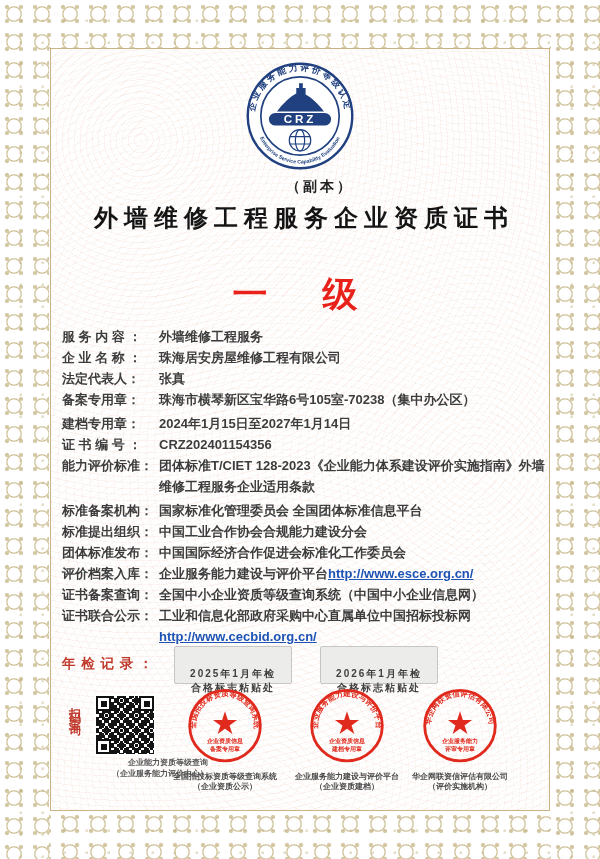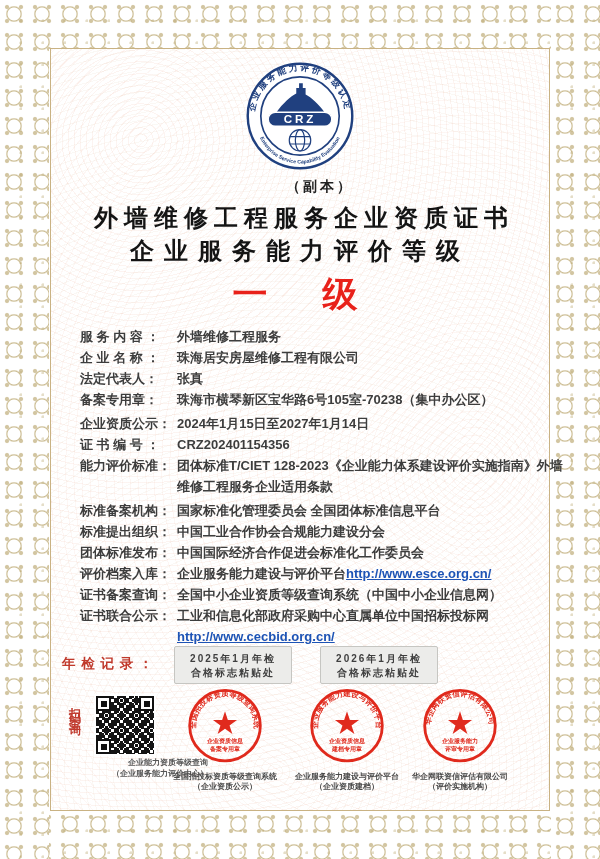--- a/index.html
+++ b/index.html
@@ -26,34 +26,34 @@
       repeating-radial-gradient(circle at 45% 95%, rgba(210,180,140,.09) 0 1px, rgba(0,0,0,0) 1px 7px);}
   .emblem{position:absolute;left:244px;top:60px;width:112px;height:112px;}
   .copy-label{position:absolute;left:0;right:0;top:178px;text-align:center;font-size:14px;
     letter-spacing:3px;color:#222;font-weight:600;padding-left:40px;}
   .title{position:absolute;left:0;right:0;text-align:center;color:#141414;font-weight:800;white-space:nowrap;}
   .title1{top:202px;font-size:24px;letter-spacing:6px;padding-left:8px;}
   .title2{top:235px;font-size:24px;letter-spacing:10px;}
   .grade{position:absolute;left:0;right:0;top:271px;text-align:center;font-size:35px;font-weight:800;
     color:#e8211a;letter-spacing:10px;}
   
-  .fields{position:absolute;left:80px;top:326px;width:484px;font-size:13px;line-height:21px;
+  .fields{position:absolute;left:62px;top:326px;width:484px;font-size:13px;line-height:21px;
     color:#3d3d3d;font-weight:600;}
   .frow{display:flex;align-items:flex-start;}
   .frow.gap{margin-top:3px;}
   .flabel{flex:0 0 97px;white-space:nowrap;}
   .fvalue{flex:1;}
   .flink{color:#1d53b5;font-weight:600;}
   .flink.block{display:block;}
   
   .annual{position:absolute;left:62px;top:646px;width:484px;height:44px;}
   .annual-label{position:absolute;left:0;top:9px;font-size:13.5px;font-weight:800;color:#c0392b;letter-spacing:1px;}
   .annual-box{position:absolute;top:0;width:118px;height:38px;box-sizing:border-box;background:#ececea;
     border:1px solid #c6c6c2;border-radius:2px;text-align:center;font-size:10px;font-weight:700;
-    color:#3f3f3f;letter-spacing:2px;line-height:14px;padding-top:5px;}
+    color:#3f3f3f;letter-spacing:2px;line-height:14px;padding-top:20px;}
   .annual-box.b1{left:112px;} .annual-box.b2{left:258px;}
   
   .qr-block{position:absolute;left:62px;top:696px;width:132px;height:96px;}
   .scan-label{position:absolute;left:4px;top:2px;writing-mode:vertical-rl;font-size:12px;font-weight:800;
     color:#c03a2e;letter-spacing:5px;height:66px;}
   .qr{position:absolute;left:34px;top:0;width:58px;height:58px;background-color:#fff;
     background-image:
       repeating-conic-gradient(#141414 0 25%, rgba(0,0,0,0) 0 50%),
       repeating-conic-gradient(#141414 0 25%, rgba(0,0,0,0) 0 50%);
     background-size:6px 6px,10px 10px;background-position:0 0,3px 2px;
@@ -97,42 +97,41 @@
     <text x="60" y="68" text-anchor="middle" font-size="12.5" font-weight="bold" fill="#ffffff" letter-spacing="3">CRZ</text>
     <g stroke="#20407f" fill="none" stroke-width="1.3">
       <circle cx="60" cy="86" r="11.5"></circle>
       <ellipse cx="60" cy="86" rx="5" ry="11.5"></ellipse>
       <path d="M49,82 h22 M49,90 h22"></path>
     </g>
   </svg>
 
   <div class="copy-label">（副本）</div>
   <div class="title title1">外墙维修工程服务企业资质证书</div>
-  <div class="title title2">企业服务能力评价等级</div>
   <div class="grade">一　级</div>
 
   <div class="fields">
     <div class="frow">
         <span class="flabel">服 务 内 容 ：</span>
         <span class="fvalue">外墙维修工程服务</span>
       </div>
     <div class="frow">
         <span class="flabel">企 业 名 称 ：</span>
         <span class="fvalue">珠海居安房屋维修工程有限公司</span>
       </div>
     <div class="frow">
         <span class="flabel">法定代表人：</span>
         <span class="fvalue">张真</span>
       </div>
     <div class="frow">
         <span class="flabel">备案专用章：</span>
         <span class="fvalue">珠海市横琴新区宝华路6号105室-70238（集中办公区）</span>
       </div>
     <div class="frow gap">
-        <span class="flabel">企业资质公示：</span>
+        <span class="flabel">建档专用章：</span>
         <span class="fvalue">2024年1月15日至2027年1月14日</span>
       </div>
     <div class="frow">
         <span class="flabel">证 书 编 号 ：</span>
         <span class="fvalue">CRZ202401154356</span>
       </div>
     <div class="frow">
         <span class="flabel">能力评价标准：</span>
         <span class="fvalue">团体标准T/CIET 128-2023《企业能力体系建设评价实施指南》外墙维修工程服务企业适用条款</span>
       </div>

